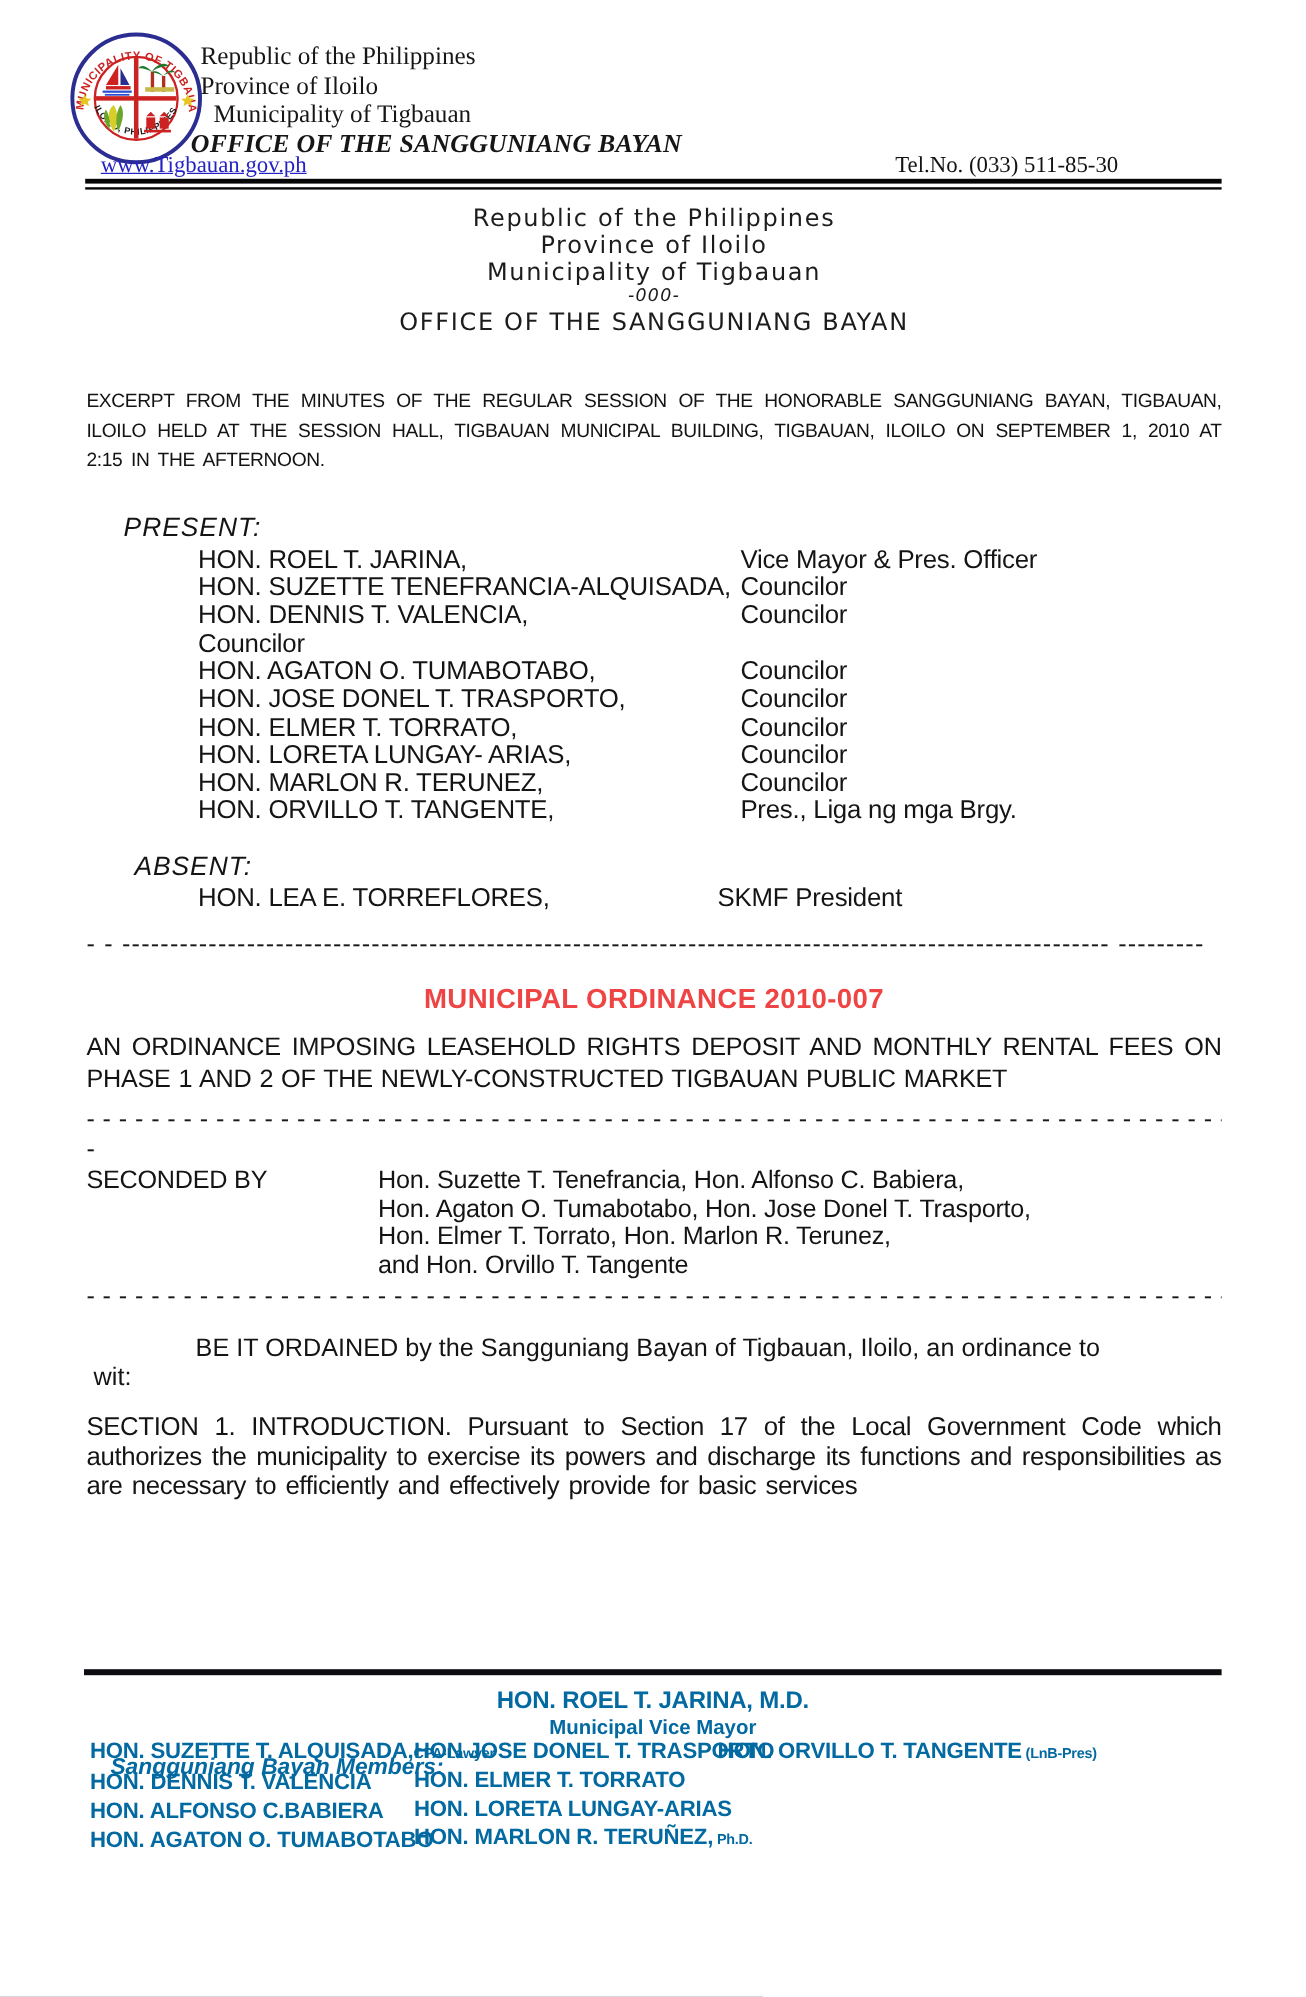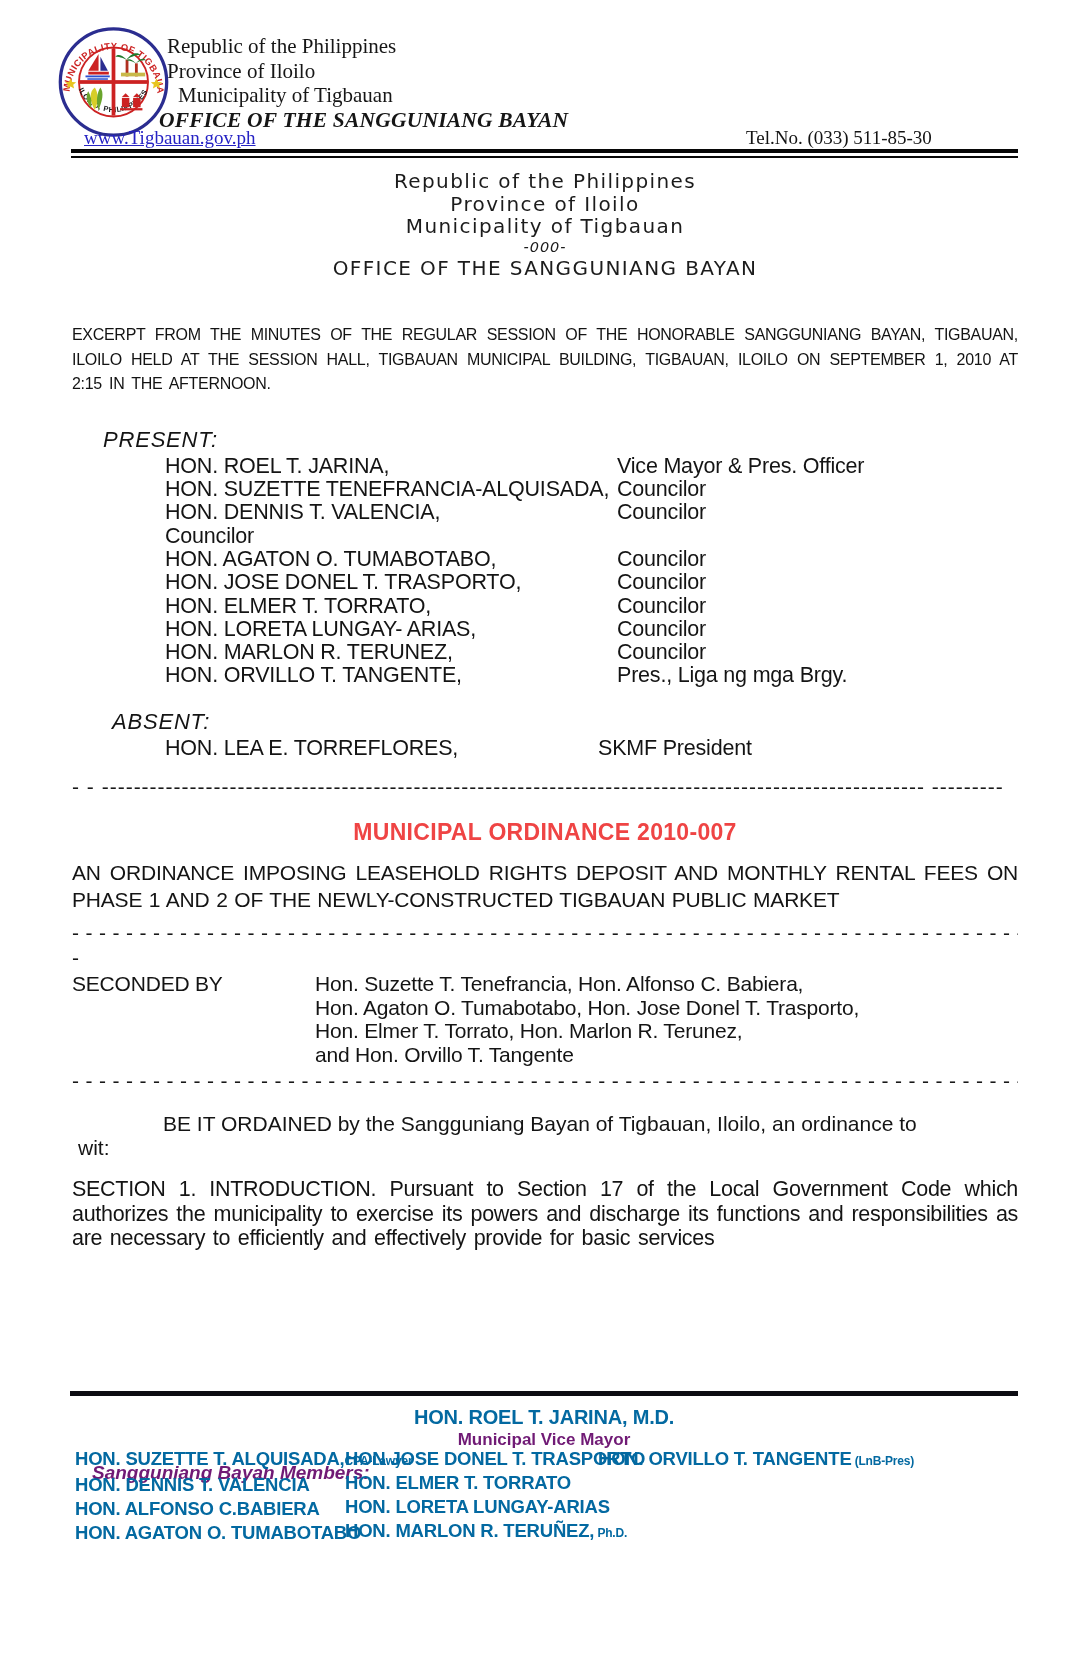--- a/index.html
+++ b/index.html
@@ -62,21 +62,21 @@
     font-weight:bold;font-size:17px;}
   .f-members-head{position:absolute;left:92px;top:1462px;font-weight:bold;font-style:italic;
     font-size:19px;}
   .f-col{position:absolute;top:1447px;font-weight:bold;font-size:18.5px;line-height:24px;
     letter-spacing:-.2px;white-space:nowrap;}
   .f-col1{left:75px;}
   .f-col2{left:345px;}
   .f-col3{left:598px;}
   .sx{font-size:12px;font-weight:bold;}
   .blue{color:#0369a1;}
-  .red{color:#701a75;}
+  .red{color:#0369a1;}
 </style>
 </head>
 <body>
 
 <div class="page">
 
   <svg class="seal" viewBox="0 0 120 120">
     <defs>
       <path id="arcTop" d="M 13 72 A 47 47 0 1 1 107 72"></path>
       <path id="arcBottom" d="M 21 64 A 41 41 0 0 0 99 64"></path>

